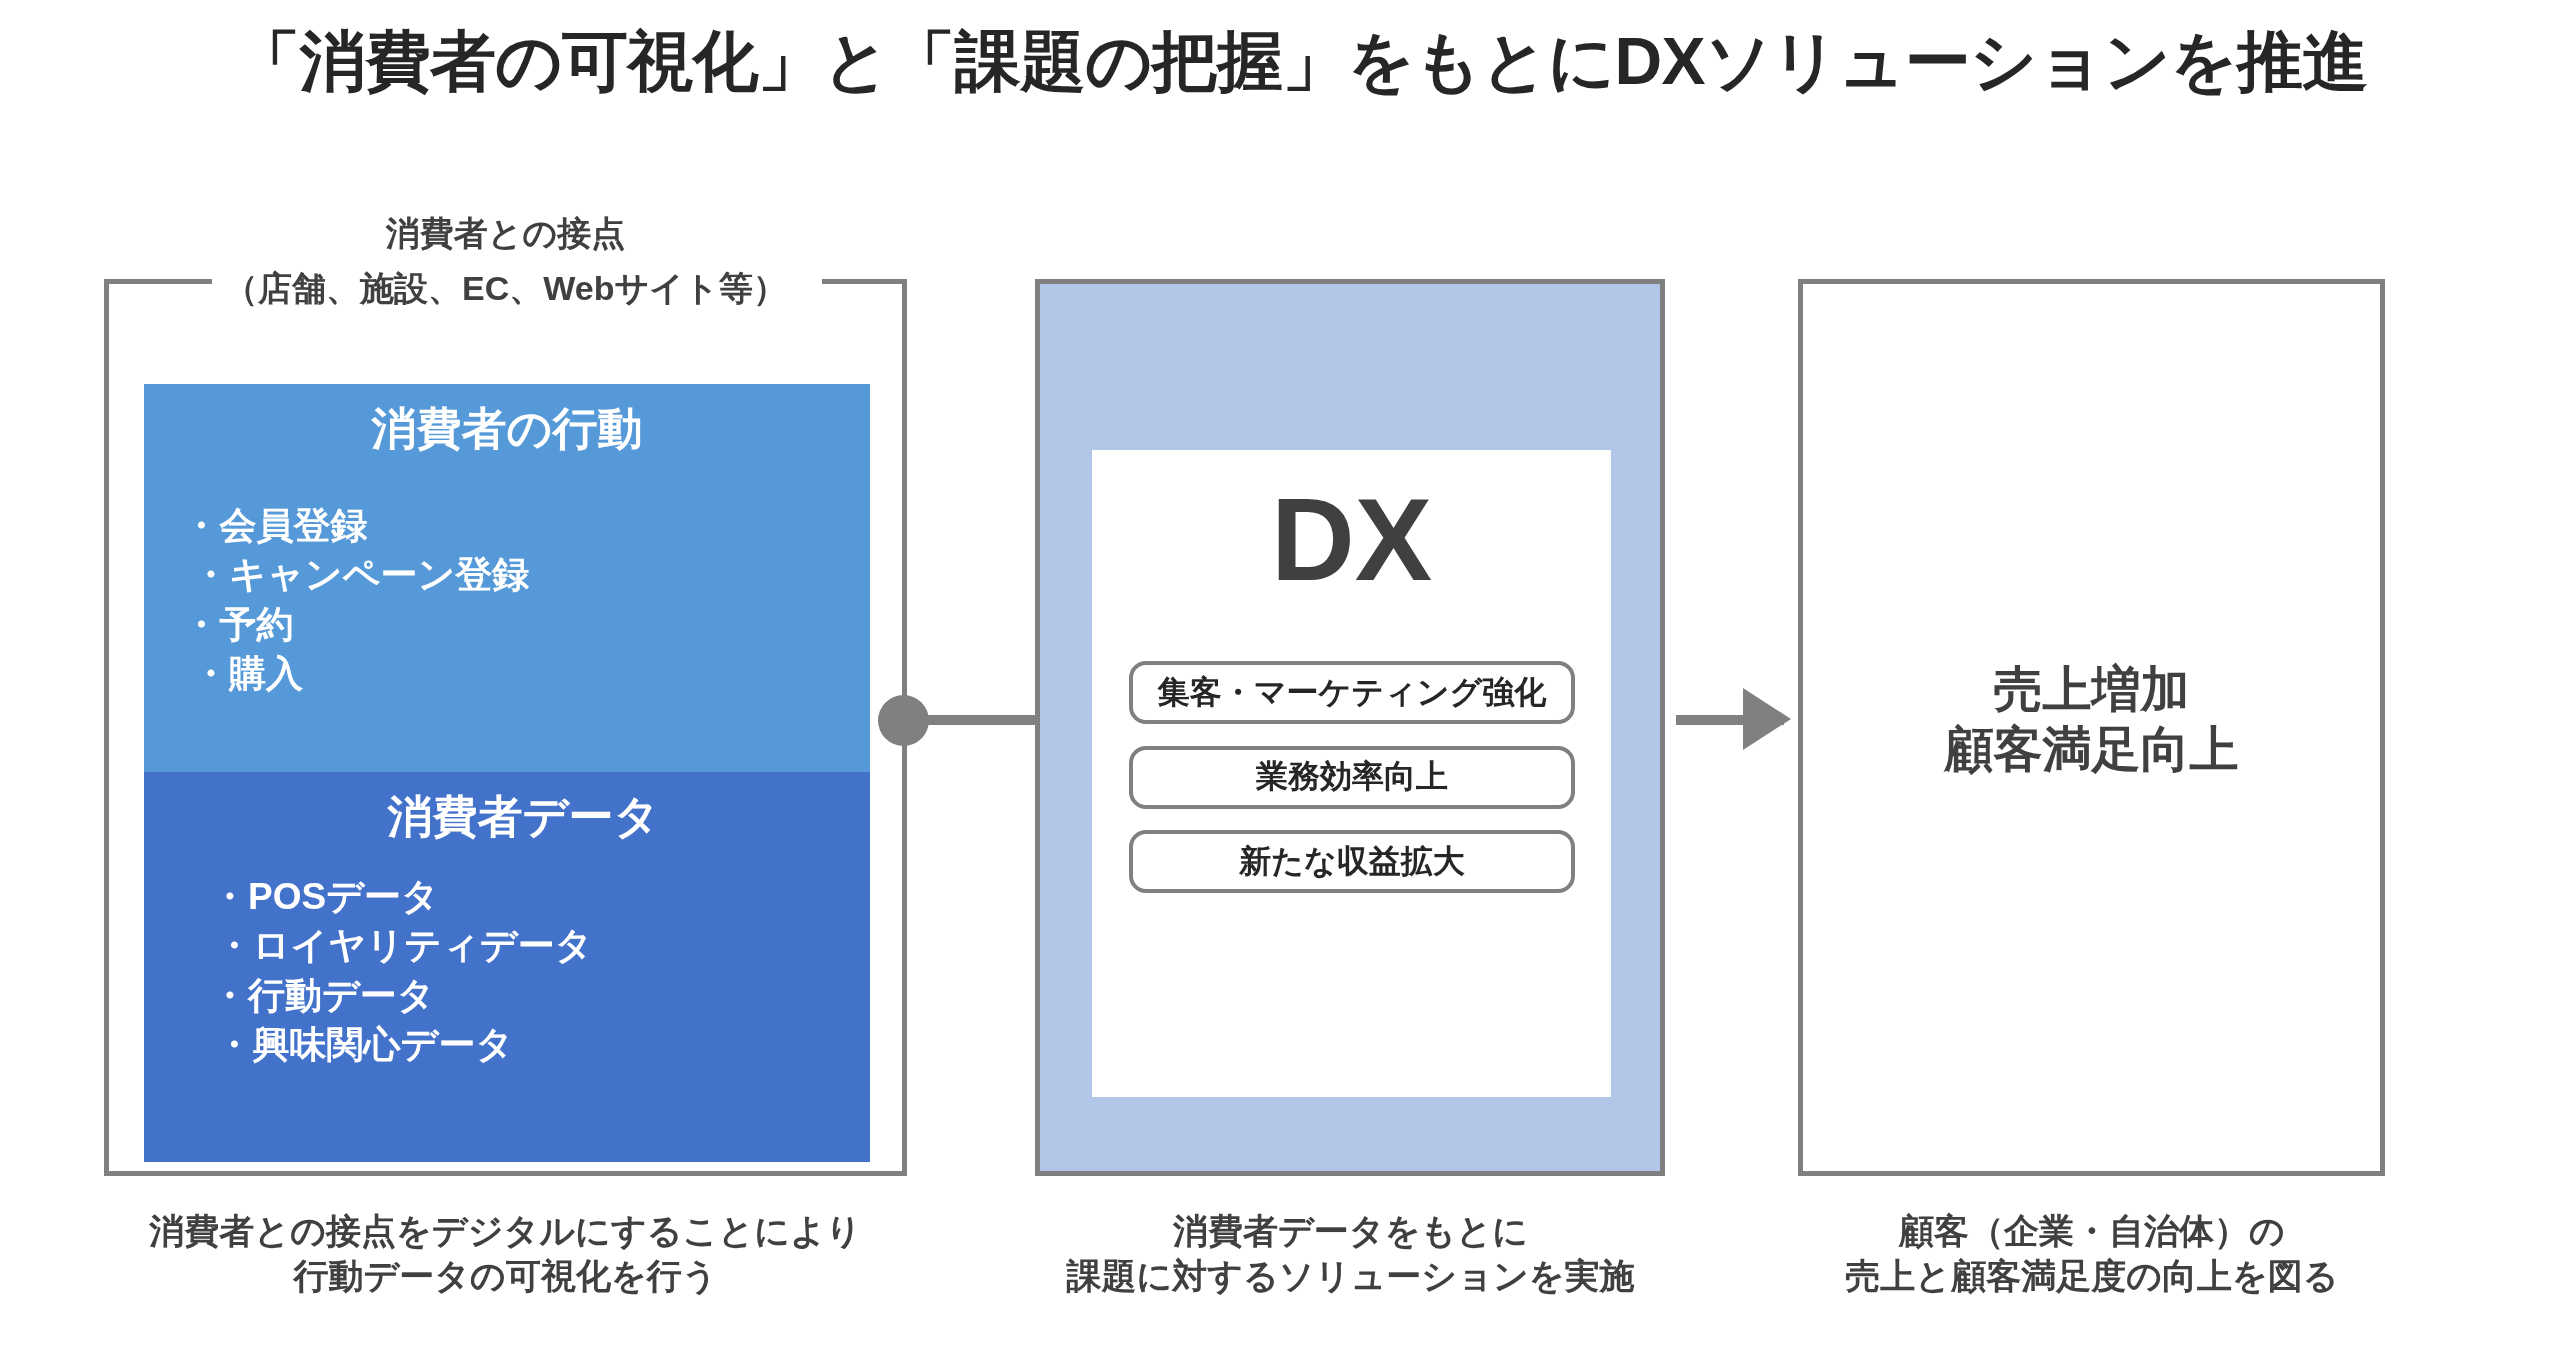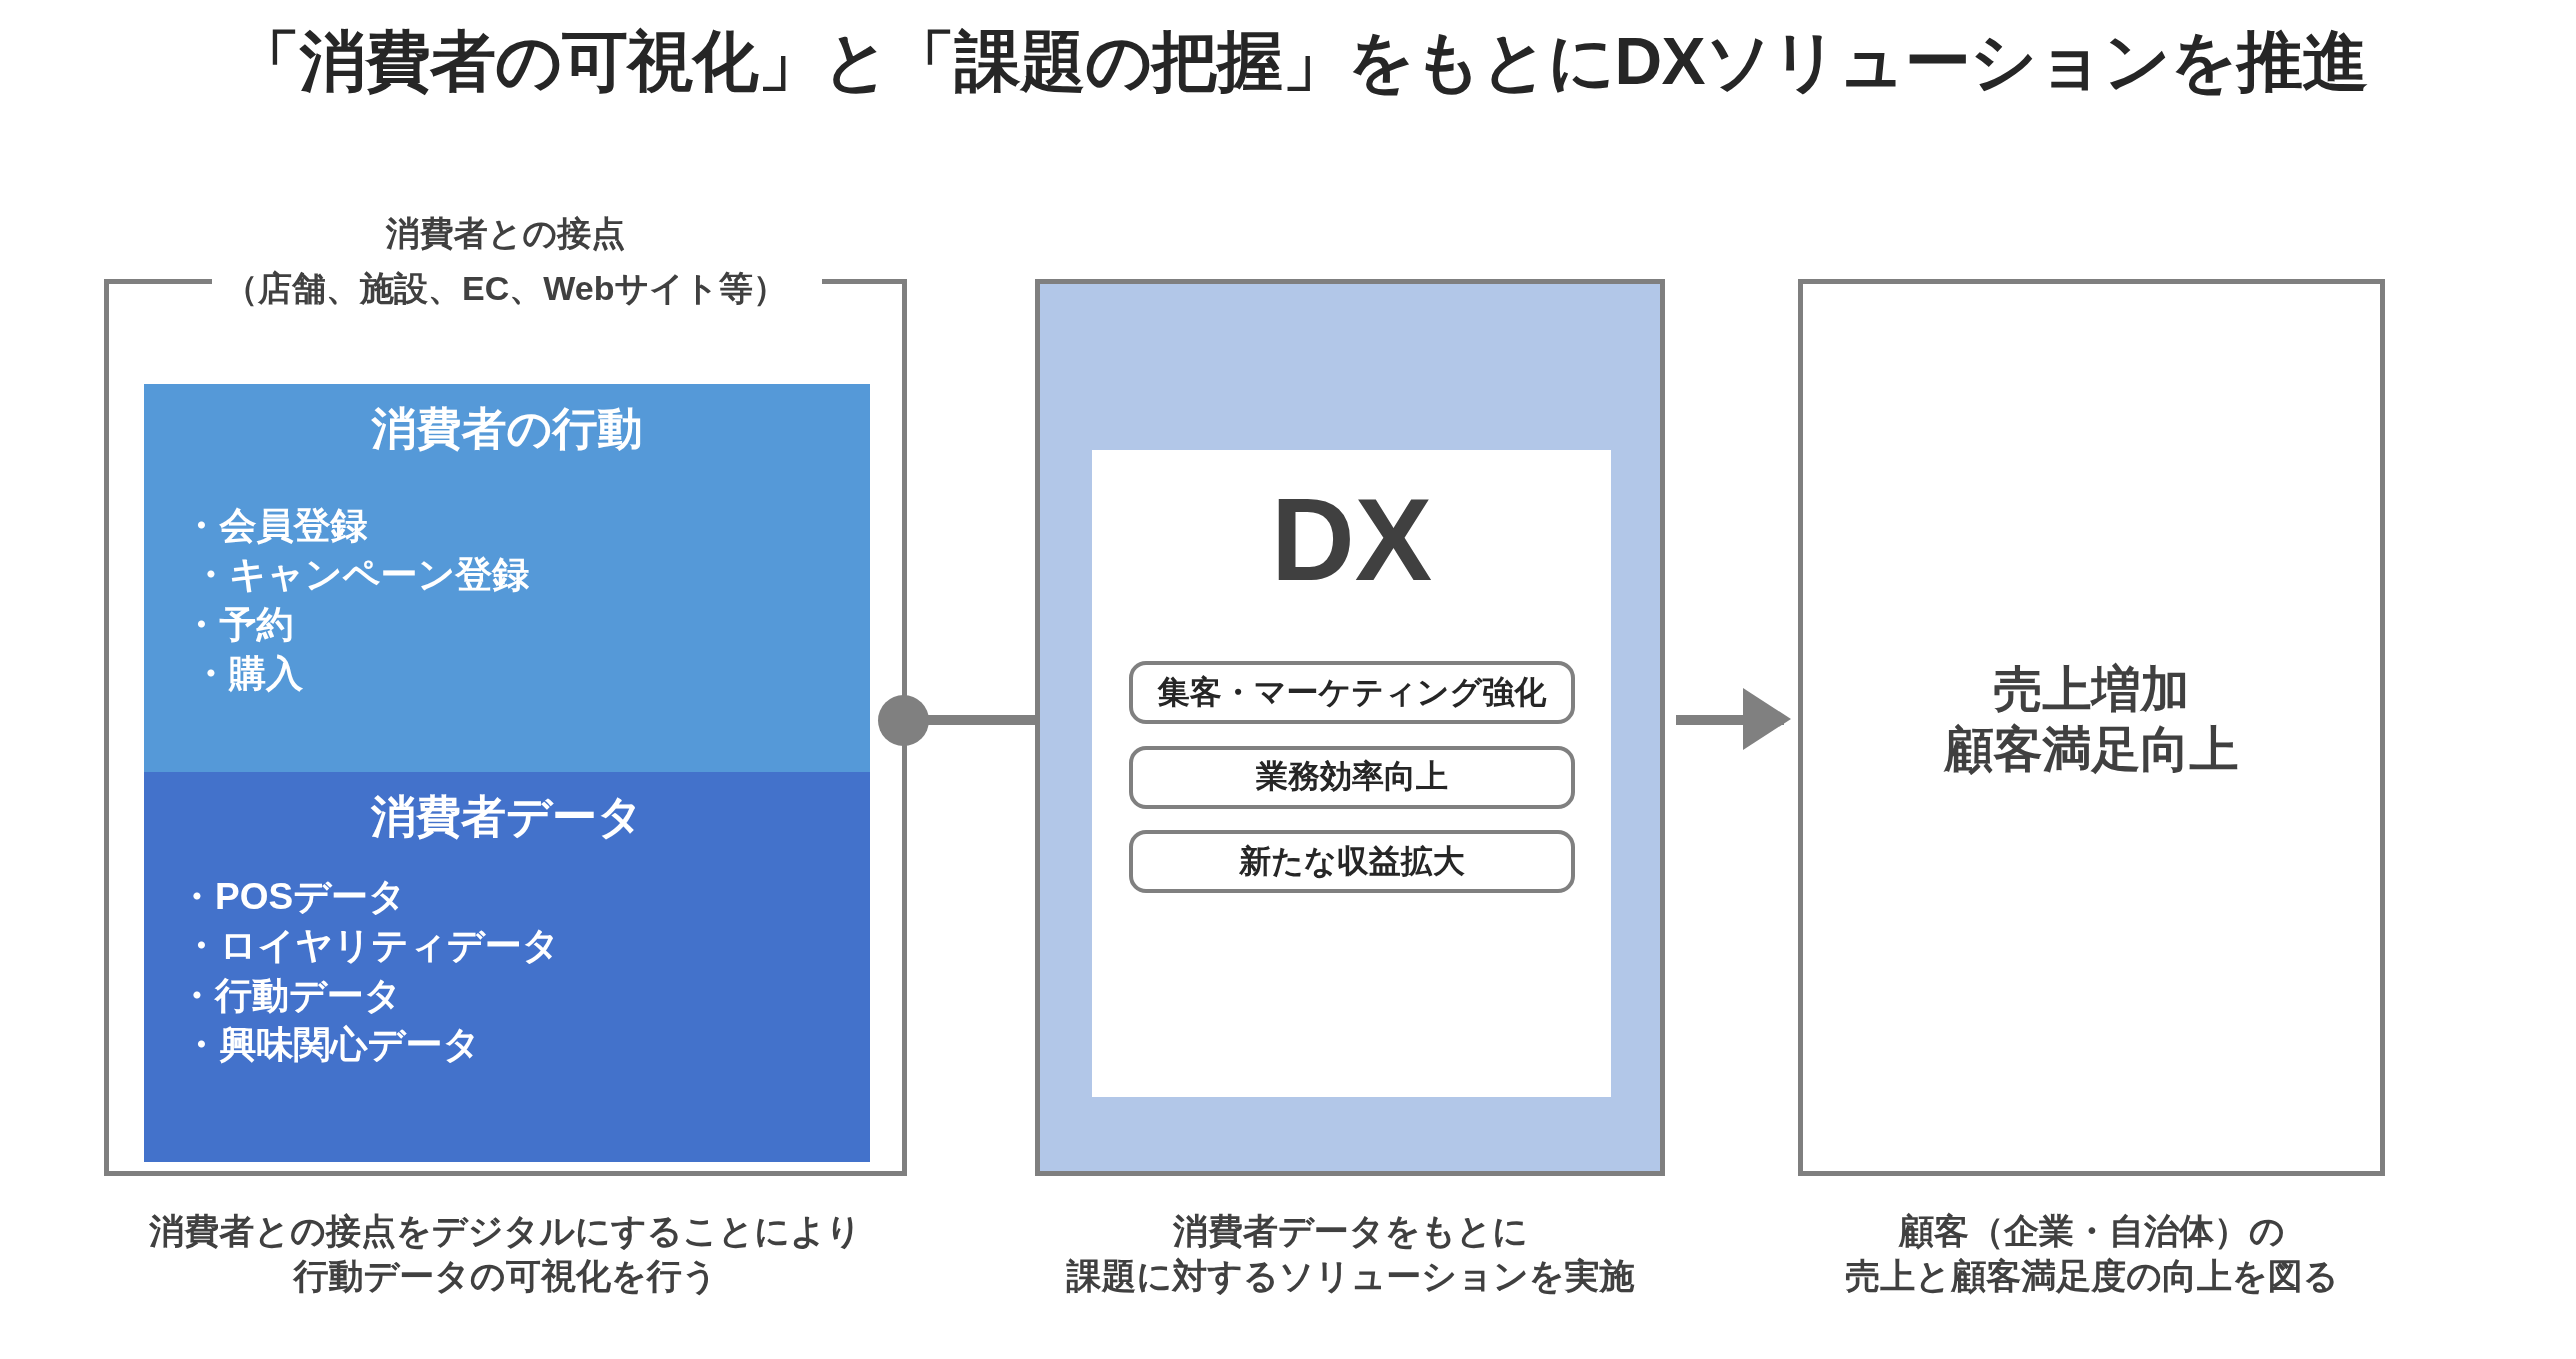--- a/index.html
+++ b/index.html
@@ -87,20 +87,21 @@
   }
   .blue-card.behavior {
     top: 384px;
     height: 392px;
     background: #5599d8;
   }
   .blue-card.data {
     top: 772px;
     height: 390px;
     background: #4372cb;
+    padding-left: 33px;
   }
   .blue-card .card-title {
     text-align: center;
     font-size: 45px;
     font-weight: 700;
     line-height: 1.1;
     white-space: nowrap;
   }
   .card-items {
     display: grid;

